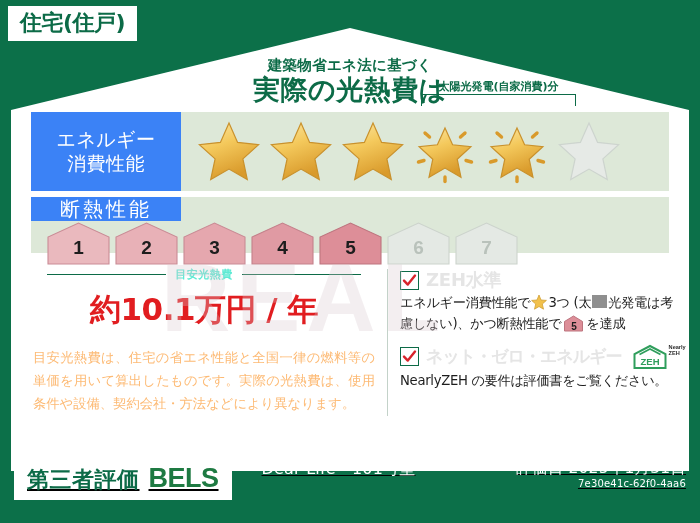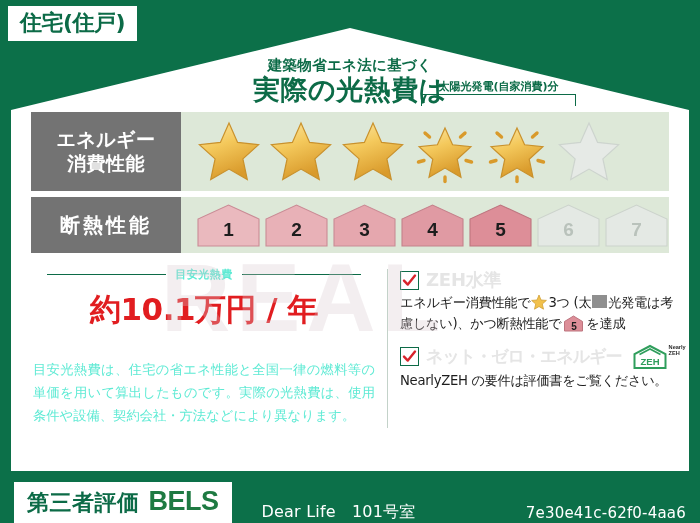--- a/index.html
+++ b/index.html
@@ -74,25 +74,25 @@
     box-sizing:border-box;padding:84px 20px 0 20px;
   }
 
   
   .perf-row{
     display:flex;align-items:stretch;
     background:#dde8d8;
     height:79px;margin-bottom:6px;
     position:relative;
   }
-  .perf-row.insul{height:56px;margin-bottom:0;}
+  .perf-row.insul{height:56px;margin-bottom:0;flex-direction:column;}
   .perf-label{
-    width:150px;flex:none;background:#737373;color:#fff;
+    width:150px;flex:none;background:#3b82f6;color:#fff;
     display:flex;flex-direction:column;align-items:center;justify-content:center;
-    font-size:19px;font-weight:bold;line-height:1.22;letter-spacing:0.4px;
+    font-size:19px;font-weight:normal;line-height:1.22;letter-spacing:0.4px;
   }
   .perf-label.one-line{font-size:20px;letter-spacing:3px;}
   .perf-body{flex:1;display:flex;align-items:center;padding-left:14px;position:relative;}
 
   
   .stars{display:flex;align-items:center;gap:4px;}
   .star-wrap{position:relative;width:68px;height:66px;flex:none;}
   .star-wrap svg{display:block;width:68px;height:66px;}
 
   
@@ -140,21 +140,21 @@
   .cost-head{display:flex;align-items:center;gap:9px;padding:0 16px;}
   .cost-head .rule{flex:1;height:1.6px;background:#0c6b47;}
   .cost-head .cost-title{
     color:#5eead4;font-size:11px;font-weight:bold;white-space:nowrap;letter-spacing:0.5px;font-family:Liberation Mono, monospace;
   }
   .cost-value{
     text-align:center;color:#e11d20;font-size:31px;font-weight:bold;
     margin-top:7px;letter-spacing:-0.5px;
   }
   .cost-note{
-    margin-top:28px;color:#5eead4;font-size:13.3px;line-height:1.72;
+    margin-top:16px;color:#fdba74;font-size:13.3px;line-height:1.72;
     text-align:justify;padding:0 2px;
   }
 
   
   .check-block{margin-bottom:9px;}
   .check-head{display:flex;align-items:center;gap:7px;}
   .checkbox{
     width:19px;height:19px;flex:none;border:1.6px solid #0c6b47;
     background:#fff;position:relative;box-sizing:border-box;
   }
@@ -184,39 +184,39 @@
   .zeh-logo{display:inline-flex;align-items:flex-start;gap:1px;vertical-align:-5px;margin-left:3px;}
   .zeh-logo svg{display:block;width:36px;height:26px;}
   .zeh-logo .nearly{
     font-size:5.6px;font-weight:bold;color:#2d2d2d;line-height:1.1;
     font-family:"Liberation Sans",sans-serif;padding-bottom:2px;white-space:nowrap;
   }
 
   
   .footer{
     position:absolute;left:0;bottom:0;width:700px;height:64px;z-index:35;
-    display:flex;align-items:flex-end;
+    display:flex;align-items:flex-start;text-decoration:underline;
   }
   .bels-box{
     background:#ffffff;margin-left:14px;padding:4px 13px 5px 13px;
     display:flex;align-items:baseline;gap:9px;white-space:nowrap;
   }
   .bels-box .third{color:#0c6b47;font-size:22px;font-weight:bold;letter-spacing:0.5px;}
   .bels-box .bels{
     color:#1e7a42;font-size:27px;font-weight:bold;letter-spacing:-0.5px;
     font-family:"Liberation Sans",sans-serif;
   }
   .building{
     color:#ffffff;font-size:16px;margin-left:30px;white-space:nowrap;letter-spacing:0.2px;
   }
   .footer-right{
     margin-left:auto;margin-right:14px;text-align:right;color:#ffffff;line-height:1.25;
   }
   .footer-right .eval-date{font-size:15.5px;letter-spacing:0.2px;}
-  .footer-right .doc-id{font-size:15px;margin-top:8px;letter-spacing:0.2px;}
+  .footer-right .doc-id{font-size:10px;margin-top:0;letter-spacing:0.2px;}
 </style>
 </head>
 <body>
 
 <div class="label-card">
 
   <div class="panel"></div>
 
   <div class="category-tag">住宅(住戸)</div>
 
@@ -413,17 +413,18 @@
     </div>
   </div>
 
   <div class="footer">
     <div class="bels-box">
       <span class="third">第三者評価</span>
       <span class="bels">BELS</span>
     </div>
     <div class="building">Dear Life　101号室</div>
     <div class="footer-right">
+      <div class="eval-date">評価日 2025年1月31日</div>
       <div class="doc-id">7e30e41c-62f0-4aa6</div>
     </div>
   </div>
 
 </div>
 
 </body></html>

